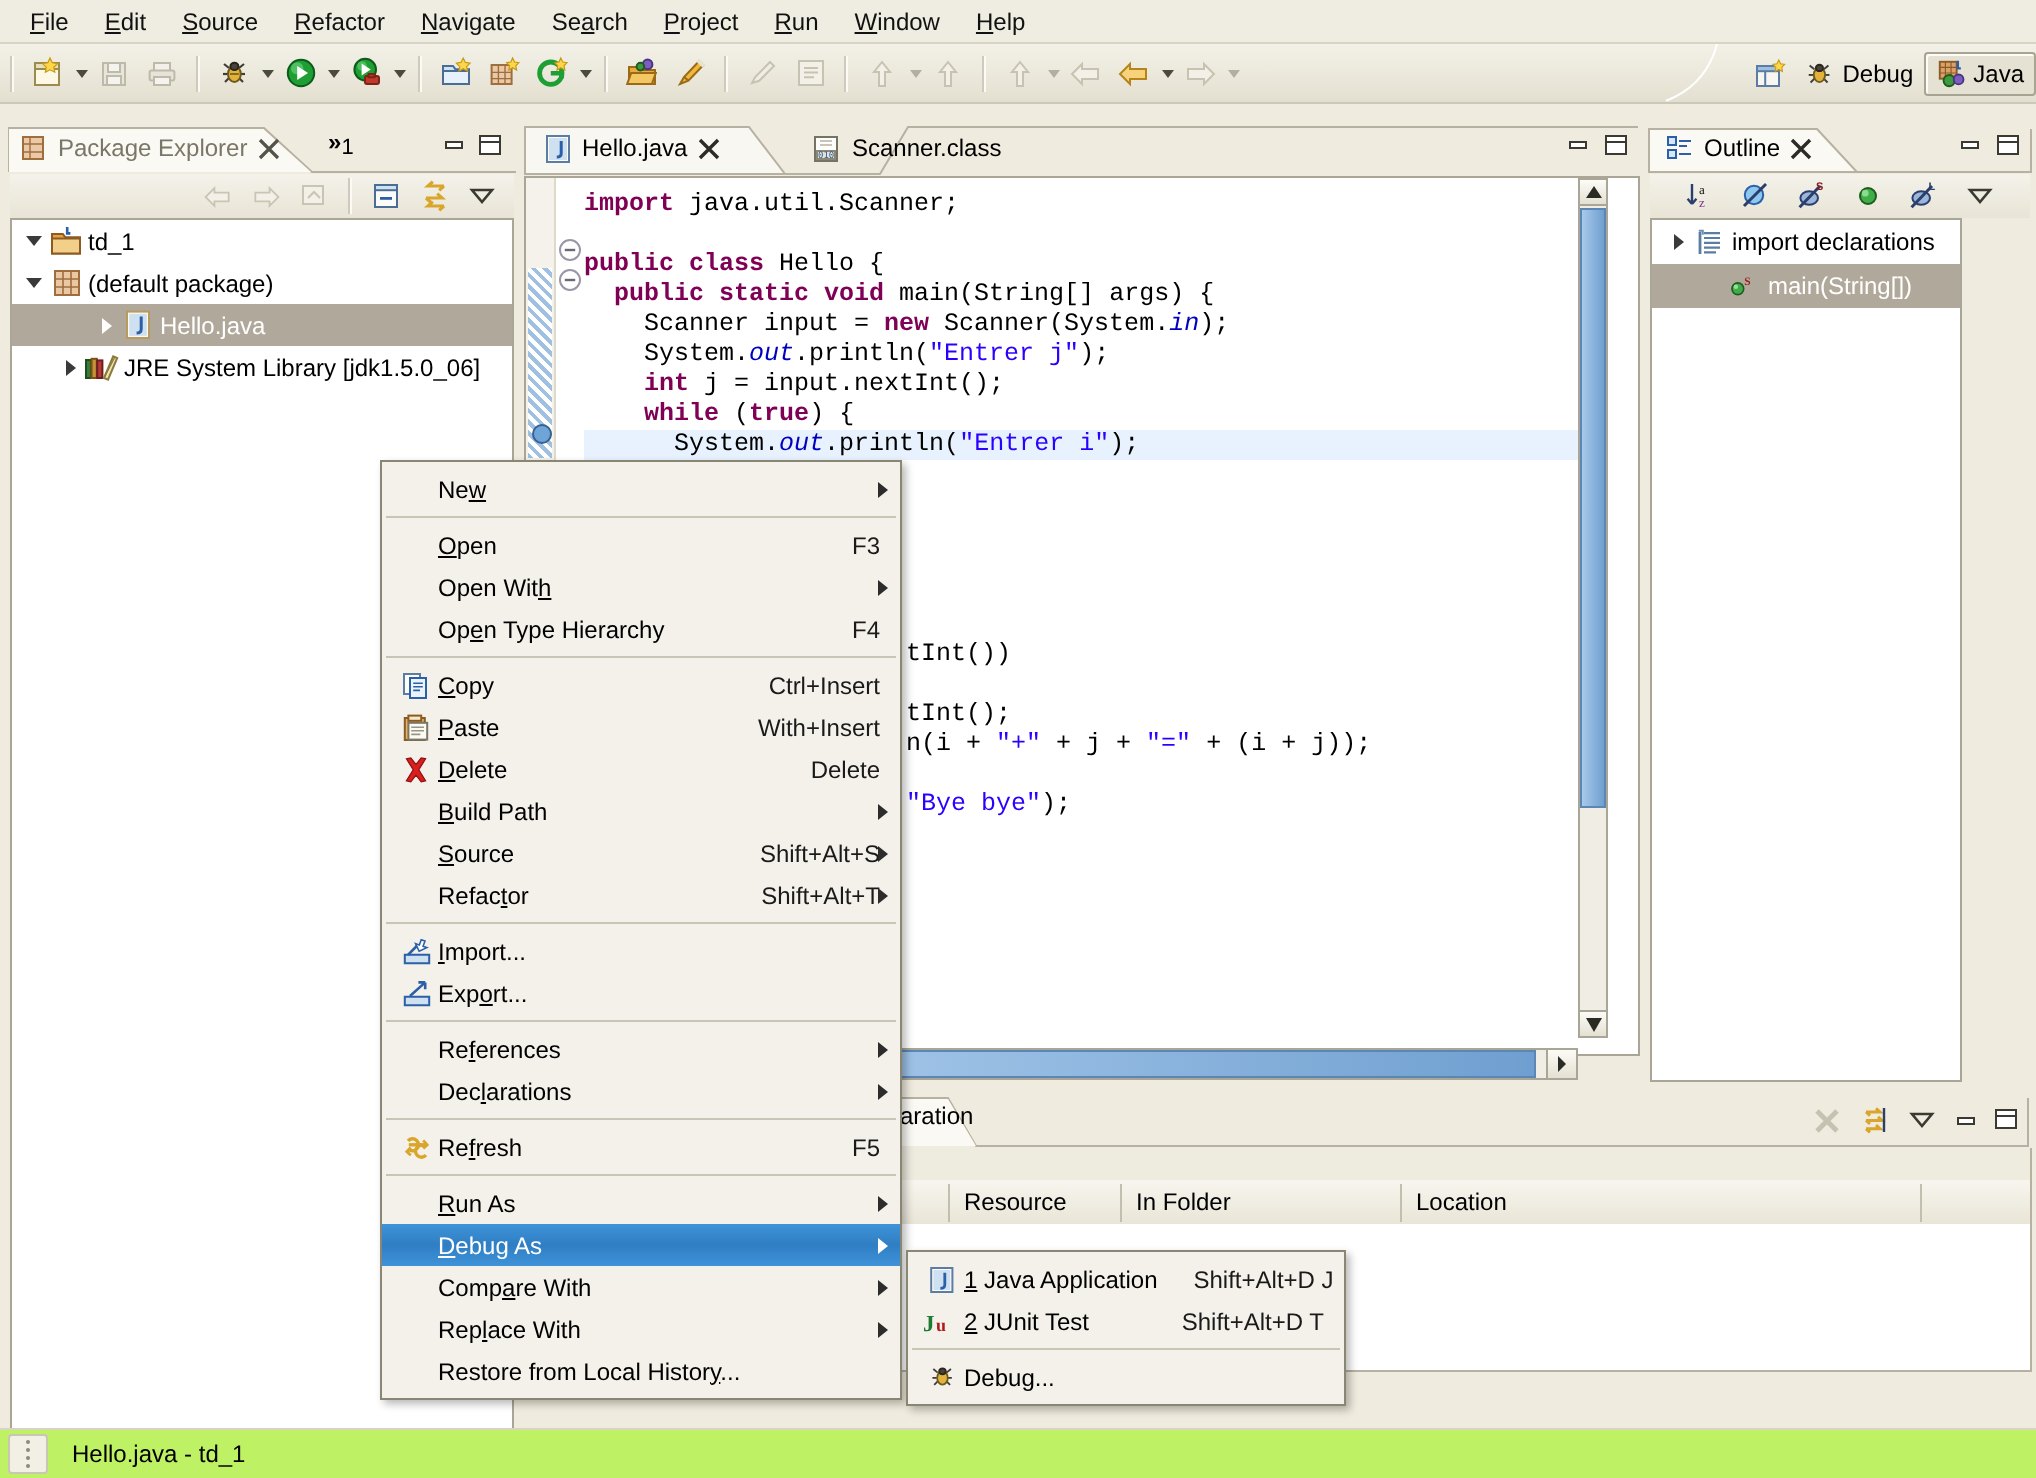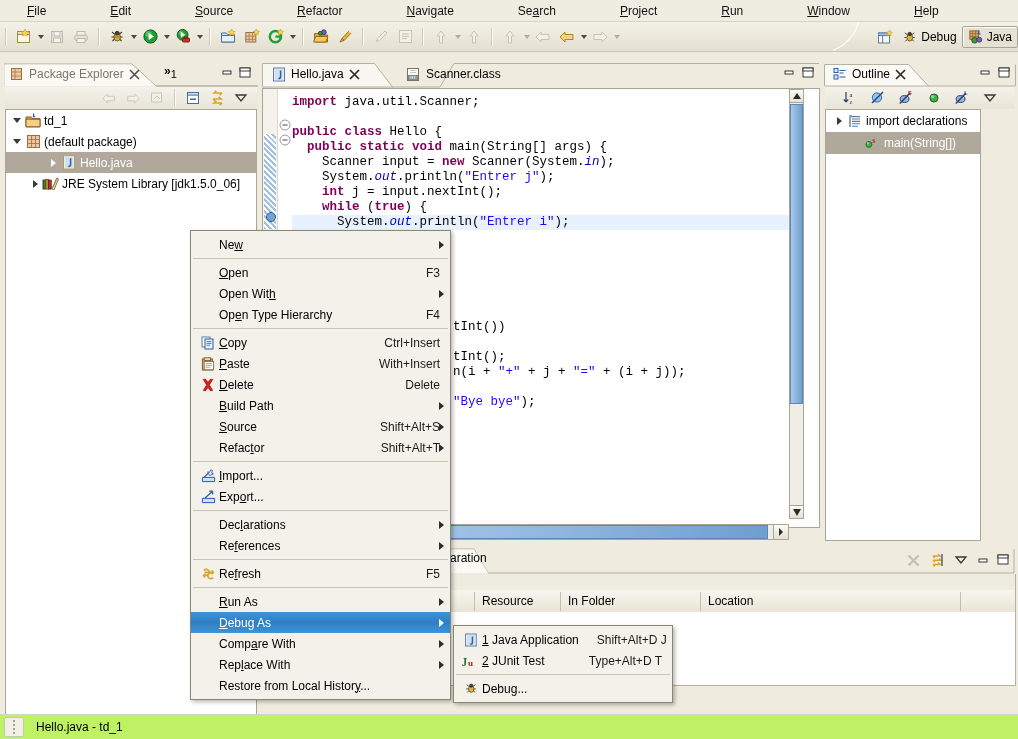--- a/index.html
+++ b/index.html
@@ -6,21 +6,21 @@
   body{
     width:1018px;height:739px;overflow:hidden;position:relative;
     font-family:"Liberation Sans", sans-serif;font-size:11.5px;
     background:#ece9d8;color:#000;
     -webkit-font-smoothing:antialiased;
   }
   #app{position:absolute;left:0;top:0;width:1018px;height:739px;background:#efebde;}
 
   
   .menubar{position:absolute;left:0;top:0;width:1018px;height:22px;background:#efece1;
-     border-bottom:1px solid #d8d4c4;display:flex;align-items:center;padding-left:18px;box-sizing:border-box;gap:46px;}
+     border-bottom:1px solid #d8d4c4;display:flex;align-items:center;padding-left:6px;box-sizing:border-box;}
   .menubar .mi{padding:2px 9px;font-size:12px;color:#111;cursor:default;white-space:nowrap;}
   .menubar .mi u{text-decoration:underline;}
 
   
   .toolbar{position:absolute;left:0;top:22px;width:1018px;height:30px;
      background:linear-gradient(to bottom,#f3f1e7 0%,#eae7da 60%,#e3dfd0 100%);
      border-bottom:1px solid #cdc8b6;display:flex;align-items:center;box-sizing:border-box;}
   .tb-sep{width:1px;height:18px;background:#cfcabb;margin:0 5px;border-right:1px solid #fbfaf5;}
   .tb-btn{width:22px;height:22px;display:flex;align-items:center;justify-content:center;position:relative;margin:0 1px;}
   .tb-arrow{width:9px;height:22px;display:flex;align-items:center;justify-content:center;}
@@ -839,26 +839,26 @@
           <svg width="15" height="14" viewBox="0 0 15 14">
             <path d="M1.4 8.4 h12.2 v4.2 h-12.2 z" fill="#cfe0f1" stroke="#2b5fa8"></path>
             <path d="M4 8 L11.6 1.2 M11.6 1.2 h-3.4 M11.6 1.2 v3.4" fill="none" stroke="#2b5fa8" stroke-width="1.3"></path>
           </svg>
         </span>
         <span class="cm-lbl">Exp<u class="mn">o</u>rt...</span>
       </div>
       <div class="cm-sep"></div>
       <div class="cmitem">
         <span class="cm-ic"></span>
+        <span class="cm-lbl">Re<u class="mn">f</u>erences</span>
+        <span class="cm-sub"></span>
+      </div>
+      <div class="cmitem">
+        <span class="cm-ic"></span>
         <span class="cm-lbl">Dec<u class="mn">l</u>arations</span>
-        <span class="cm-sub"></span>
-      </div>
-      <div class="cmitem">
-        <span class="cm-ic"></span>
-        <span class="cm-lbl">Re<u class="mn">f</u>erences</span>
         <span class="cm-sub"></span>
       </div>
       <div class="cm-sep"></div>
       <div class="cmitem">
         <span class="cm-ic">
           <svg width="15" height="14" viewBox="0 0 15 14">
             <path d="M3 3.4 a3 3 0 1 1 0 4 M12 10.6 a3 3 0 1 1 0 -4" fill="none" stroke="#d9a62b" stroke-width="1.7"></path>
             <path d="M3.4 5.4 h8.4" stroke="#d9a62b" stroke-width="1.7"></path>
             <path d="M10.6 3.2 L12.6 5.4 L10.6 7.2" fill="none" stroke="#d9a62b" stroke-width="1.4"></path>
             <path d="M4.4 6.8 L2.4 8.8 L4.4 10.6" fill="none" stroke="#d9a62b" stroke-width="1.4"></path>
@@ -907,21 +907,21 @@
         <span class="cm-acc">Shift+Alt+D J</span>
       </div>
       <div class="cmitem">
         <span class="cm-ic">
           <svg width="20" height="14" viewBox="0 0 20 14">
             <text x="0.5" y="11.5" font-size="11.5" font-family="serif" fill="#1f7a33" font-weight="bold">J</text>
             <text x="7" y="11.5" font-size="9" font-family="serif" fill="#b01a1a" font-weight="bold">u</text>
           </svg>
         </span>
         <span class="cm-lbl"><u class="mn">2</u> JUnit Test</span>
-        <span class="cm-acc">Type+Alt+D T</span>
+        <span class="cm-acc">Shift+Alt+D T</span>
       </div>
       <div class="cm-sep"></div>
       <div class="cmitem">
         <span class="cm-ic">
           <svg width="15" height="15" viewBox="0 0 17 17">
             <g stroke="#3d3d35" stroke-width="1" fill="none">
               <path d="M3 4 L5.5 6"></path>
               <path d="M13 4 L10.5 6"></path>
               <path d="M2.5 9 L5 9"></path>
               <path d="M13.5 9 L11 9"></path>

